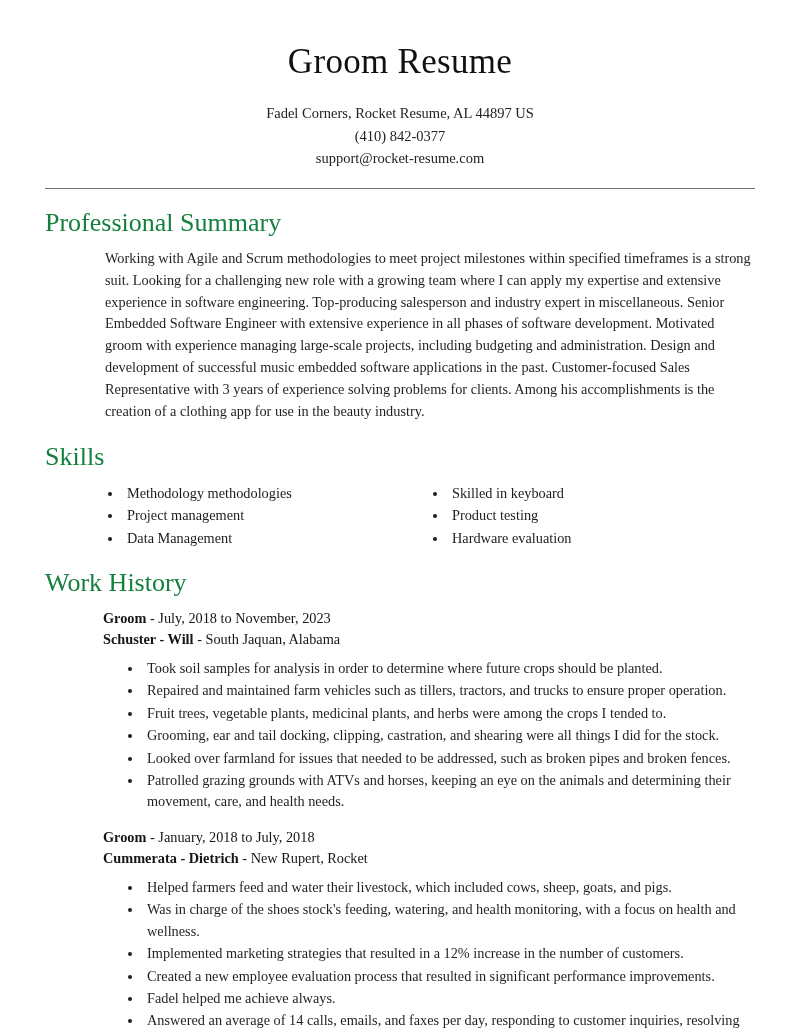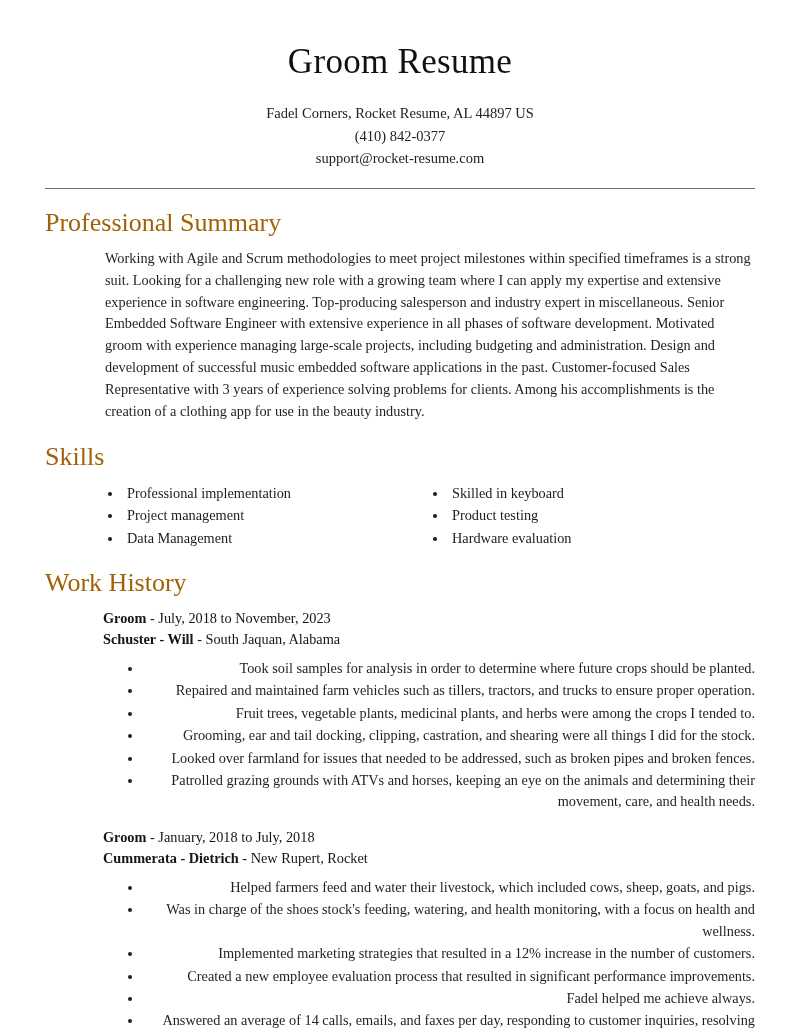--- a/index.html
+++ b/index.html
@@ -50,21 +50,21 @@
 
   
   .section {
     margin-top: 18px;
   }
   .section-heading {
     font-size: 26px;
     font-weight: normal;
     line-height: 1.2;
     margin: 0 0 10px 0;
-    color: #a16207;
+    color: #15803d;
   }
   .section-body {
     padding-left: 60px;
   }
 
   .summary-text {
     font-size: 14.3px;
     line-height: 1.53;
     text-align: left;
     margin: 0;
@@ -109,21 +109,20 @@
     font-weight: bold;
     text-align: center;
   }
   .job-sep, .job-rest {
     font-weight: normal;
   }
   .job ul {
     margin: 7px 0 0 0;
     padding-left: 40px;
     list-style-type: disc;
-    text-align: right;
   }
   .job li {
     font-size: 14.3px;
     line-height: 1.5;
     margin: 0 0 1px 0;
     padding-left: 4px;
     color: #1f1f1f;
   }
 </style>
 </head>
@@ -144,21 +143,21 @@
     <div class="section-body">
       <p class="summary-text">Working with Agile and Scrum methodologies to meet project milestones within specified timeframes is a strong suit. Looking for a challenging new role with a growing team where I can apply my expertise and extensive experience in software engineering. Top-producing salesperson and industry expert in miscellaneous. Senior Embedded Software Engineer with extensive experience in all phases of software development. Motivated groom with experience managing large-scale projects, including budgeting and administration. Design and development of successful music embedded software applications in the past. Customer-focused Sales Representative with 3 years of experience solving problems for clients. Among his accomplishments is the creation of a clothing app for use in the beauty industry.</p>
     </div>
   </div>
 
   <div class="section">
     <h2 class="section-heading">Skills</h2>
     <div class="skills-columns">
       <div class="skills-col">
         <ul id="skills-left">
-            <li>Professional implementation</li>
+            <li>Methodology methodologies</li>
             <li>Project management</li>
             <li>Data Management</li>
           </ul>
       </div>
       <div class="skills-col">
         <ul id="skills-right">
             <li>Skilled in keyboard</li>
             <li>Product testing</li>
             <li>Hardware evaluation</li>
           </ul>

